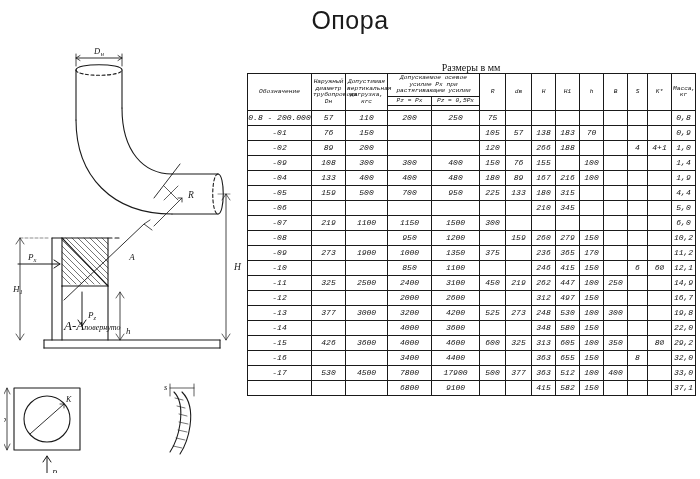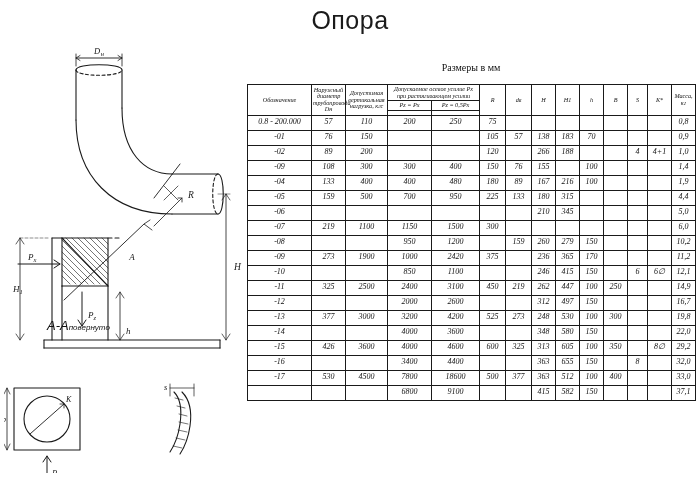--- a/index.html
+++ b/index.html
@@ -48,27 +48,27 @@
     position: absolute;
     top: 0;
     left: 0;
     width: 448px;
     text-align: center;
     font-size: 10px;
     font-family: "Liberation Serif", serif;
   }
   table.spec {
     position: absolute;
-    top: 22px;
+    top: 11px;
     left: 0;
     border-collapse: collapse;
     width: 448px;
     table-layout: fixed;
     font-size: 7.5px;
-    font-family: Liberation Serif, serif;
+    font-family: Liberation Mono, monospace;
   }
   table.spec th, table.spec td {
     border: 1px solid #1a1a1a;
     text-align: center;
     vertical-align: middle;
     padding: 0;
     line-height: 1.05;
     font-weight: normal;
   }
   table.spec thead th {
@@ -95,25 +95,25 @@
   col.c-h     { width: 24px; }
   col.c-h1    { width: 24px; }
   col.c-hh    { width: 24px; }
   col.c-b     { width: 24px; }
   col.c-s     { width: 20px; }
   col.c-k     { width: 24px; }
   col.c-mass  { width: 24px; }
   
   #aa-label {
     position: absolute;
-    left: 47px;
+    left: 64px;
     top: 318px;
     font-size: 13px;
     font-style: italic;
-    font-family: Liberation Sans, sans-serif;
+    font-family: Liberation Serif, serif;
     text-align: right;
   }
   #aa-label .small {
     font-size: 8px;
     font-style: italic;
   }
 </style>
 </head>
 <body>
 
@@ -441,21 +441,21 @@
           <td></td>
           <td></td>
           <td></td>
           <td class="mass">10,2</td>
         </tr>
         <tr>
           <td class="desig">-09</td>
           <td>273</td>
           <td>1900</td>
           <td>1000</td>
-          <td>2420</td>
+          <td>1350</td>
           <td>375</td>
           <td></td>
           <td>236</td>
           <td>365</td>
           <td>170</td>
           <td></td>
           <td></td>
           <td></td>
           <td class="mass">11,2</td>
         </tr>
@@ -569,21 +569,21 @@
           <td></td>
           <td>8</td>
           <td></td>
           <td class="mass">32,0</td>
         </tr>
         <tr>
           <td class="desig">-17</td>
           <td>530</td>
           <td>4500</td>
           <td>7800</td>
-          <td>18600</td>
+          <td>17900</td>
           <td>500</td>
           <td>377</td>
           <td>363</td>
           <td>512</td>
           <td>100</td>
           <td>400</td>
           <td></td>
           <td></td>
           <td class="mass">33,0</td>
         </tr>

